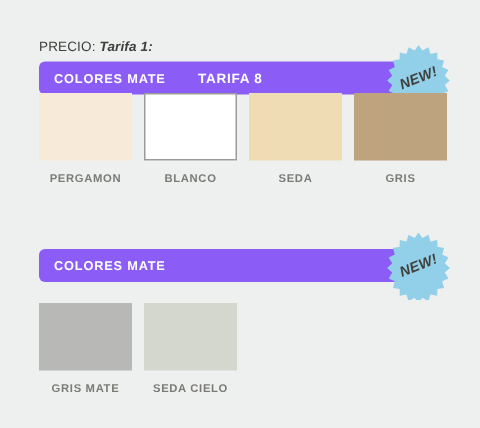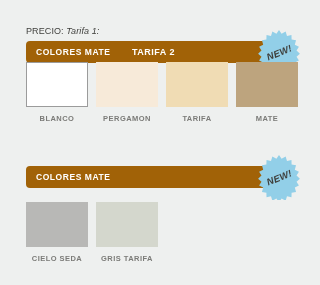--- a/index.html
+++ b/index.html
@@ -35,35 +35,35 @@
     letter-spacing: 0.1px;
     white-space: nowrap;
     line-height: 11px;
     margin-bottom: 4px;
   }
   .precio .lbl {
     font-weight: normal;
   }
   .precio .tarifa {
     font-style: italic;
-    font-weight: normal;
+    font-weight: bold;
   }
 
   
   .bar-wrap {
     position: relative;
     height: 22px;
   }
   .bar {
     position: absolute;
     left: 0;
     top: 0;
     width: 268px;
     height: 22px;
-    background: #a16207;
+    background: #8b5cf6;
     border-radius: 4px;
     box-sizing: border-box;
     display: flex;
     align-items: center;
   }
   .bar-colores {
     position: absolute;
     left: 10px;
     font-size: 8.5px;
     font-weight: bold;
@@ -149,47 +149,47 @@
   <div class="section section-1">
 
     <div class="precio">
       <span class="lbl">PRECIO:</span>
       <span class="tarifa">Tarifa 1:</span>
     </div>
 
     <div class="bar-wrap">
       <div class="bar">
         <span class="bar-colores">COLORES MATE</span>
-        <span class="bar-tarifa">TARIFA 2</span>
+        <span class="bar-tarifa">TARIFA 8</span>
       </div>
 
       <div class="badge">
         <svg viewBox="0 0 100 100">
           <polygon points="50,2 55.6,10.2 64.4,5.6 67.4,15.1 77.1,13.1 77.4,23 87,24.6 84.4,34.2 93.3,38.4 88.1,46.9 95.4,53.6 88.1,60.2 93.3,68.7 84.4,72.9 87,82.5 77.4,84.1 77.1,94 67.4,92 64.4,101.5 55.6,96.9 50,105.1 44.4,96.9 35.6,101.5 32.6,92 22.9,94 22.6,84.1 13,82.5 15.6,72.9 6.7,68.7 11.9,60.2 4.6,53.6 11.9,46.9 6.7,38.4 15.6,34.2 13,24.6 22.6,23 22.9,13.1 32.6,15.1 35.6,5.6 44.4,10.2" fill="#92cfe8"></polygon>
         </svg>
         <div class="badge-text">NEW!</div>
       </div>
     </div>
 
     <div class="swatch-row">
       <div class="swatch-cell">
+        <div class="swatch" style="background:#f7ead9"></div>
+        <div class="swatch-label">PERGAMON</div>
+      </div>
+      <div class="swatch-cell">
         <div class="swatch outlined" style="background:#ffffff"></div>
         <div class="swatch-label">BLANCO</div>
       </div>
       <div class="swatch-cell">
-        <div class="swatch" style="background:#f7ead9"></div>
-        <div class="swatch-label">PERGAMON</div>
-      </div>
-      <div class="swatch-cell">
         <div class="swatch" style="background:#f0dcb4"></div>
-        <div class="swatch-label">TARIFA</div>
+        <div class="swatch-label">SEDA</div>
       </div>
       <div class="swatch-cell">
         <div class="swatch" style="background:#bda47e"></div>
-        <div class="swatch-label">MATE</div>
+        <div class="swatch-label">GRIS</div>
       </div>
     </div>
   </div>
 
   <div class="section section-2">
 
 
     <div class="bar-wrap">
       <div class="bar">
         <span class="bar-colores">COLORES MATE</span>
@@ -199,22 +199,22 @@
         <svg viewBox="0 0 100 100">
           <polygon points="50,2 55.6,10.2 64.4,5.6 67.4,15.1 77.1,13.1 77.4,23 87,24.6 84.4,34.2 93.3,38.4 88.1,46.9 95.4,53.6 88.1,60.2 93.3,68.7 84.4,72.9 87,82.5 77.4,84.1 77.1,94 67.4,92 64.4,101.5 55.6,96.9 50,105.1 44.4,96.9 35.6,101.5 32.6,92 22.9,94 22.6,84.1 13,82.5 15.6,72.9 6.7,68.7 11.9,60.2 4.6,53.6 11.9,46.9 6.7,38.4 15.6,34.2 13,24.6 22.6,23 22.9,13.1 32.6,15.1 35.6,5.6 44.4,10.2" fill="#92cfe8"></polygon>
         </svg>
         <div class="badge-text">NEW!</div>
       </div>
     </div>
 
     <div class="swatch-row">
       <div class="swatch-cell">
         <div class="swatch" style="background:#b8b8b6"></div>
-        <div class="swatch-label">CIELO SEDA</div>
+        <div class="swatch-label">GRIS MATE</div>
       </div>
       <div class="swatch-cell">
         <div class="swatch" style="background:#d4d7cd"></div>
-        <div class="swatch-label">GRIS TARIFA</div>
+        <div class="swatch-label">SEDA CIELO</div>
       </div>
     </div>
   </div>
 
 </div>
 
 </body></html>

